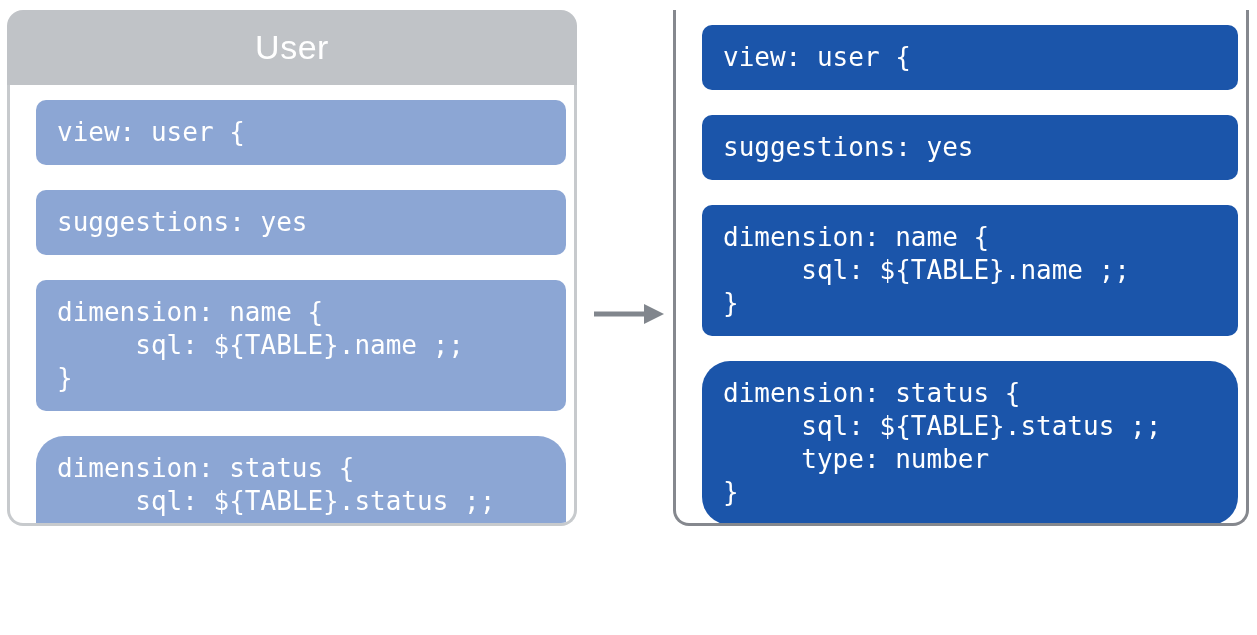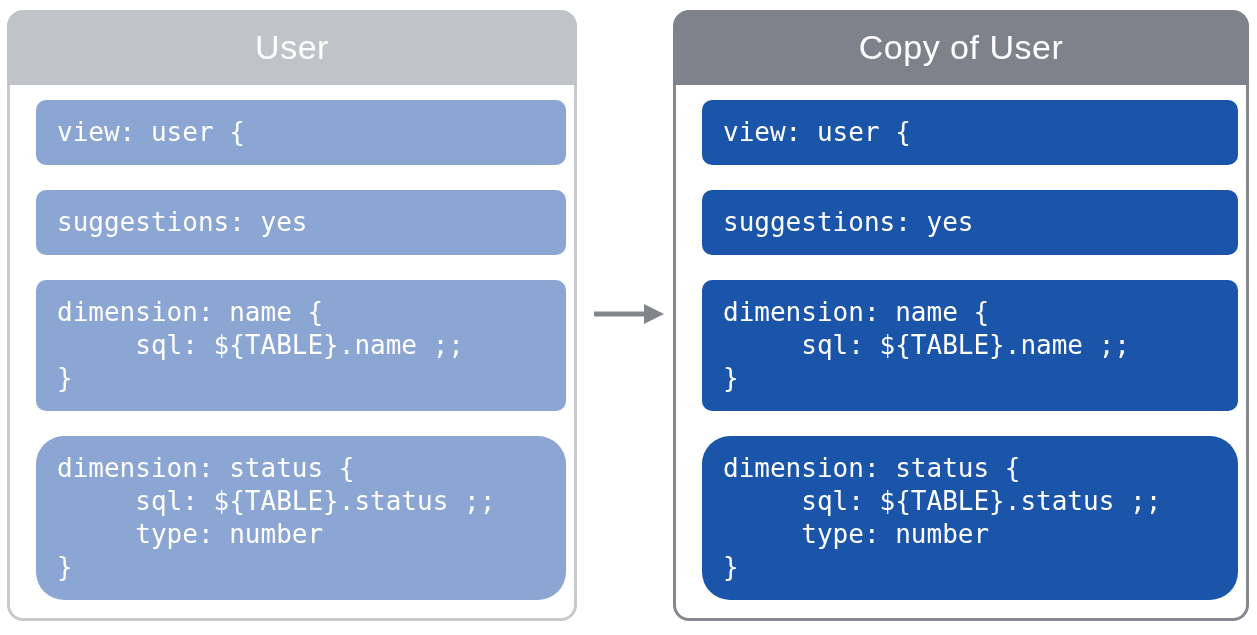--- a/index.html
+++ b/index.html
@@ -11,21 +11,21 @@
   .canvas {
     position: relative;
     width: 1257px;
     height: 635px;
     background: #ffffff;
     overflow: hidden;
   }
   .panel {
     position: absolute;
     top: 10px;
-    height: 611px;
+    height: 516px;
     display: flex;
     flex-direction: column;
     box-sizing: border-box;
   }
   .panel-left  { left: 7px;   width: 570px; }
   .panel-right { left: 673px; width: 576px; }
   .panel-header {
     height: 75px;
     flex: 0 0 75px;
     border-radius: 16px 16px 0 0;
@@ -96,23 +96,20 @@
   </section>
 
   <div class="arrow-wrap">
     <svg width="74" height="26" viewBox="0 0 74 26" aria-hidden="true">
       <line class="arrow-shaft" x1="2" y1="13" x2="54" y2="13" stroke-width="5" stroke="#81868D"></line>
       <polygon class="arrow-head" points="52,3 72,13 52,23" fill="#81868D"></polygon>
     </svg>
   </div>
 
   <section class="panel panel-right">
-    <header class="panel-header" style="background: rgb(126, 131, 139);">
-      <span class="panel-title">Copy of User</span>
-    </header>
     <div class="panel-body" style="border-color: rgb(133, 136, 142);">
         <div class="code-block" style="background: rgb(27, 85, 170); color: rgb(255, 255, 255);">view: user {</div>
         <div class="code-block" style="background: rgb(27, 85, 170); color: rgb(255, 255, 255);">suggestions: yes</div>
         <div class="code-block" style="background: rgb(27, 85, 170); color: rgb(255, 255, 255);">dimension: name {
      sql: ${TABLE}.name ;;
 }</div>
         <div class="code-block" style="background: rgb(27, 85, 170); color: rgb(255, 255, 255);">dimension: status {
      sql: ${TABLE}.status ;;
      type: number
 }</div>

